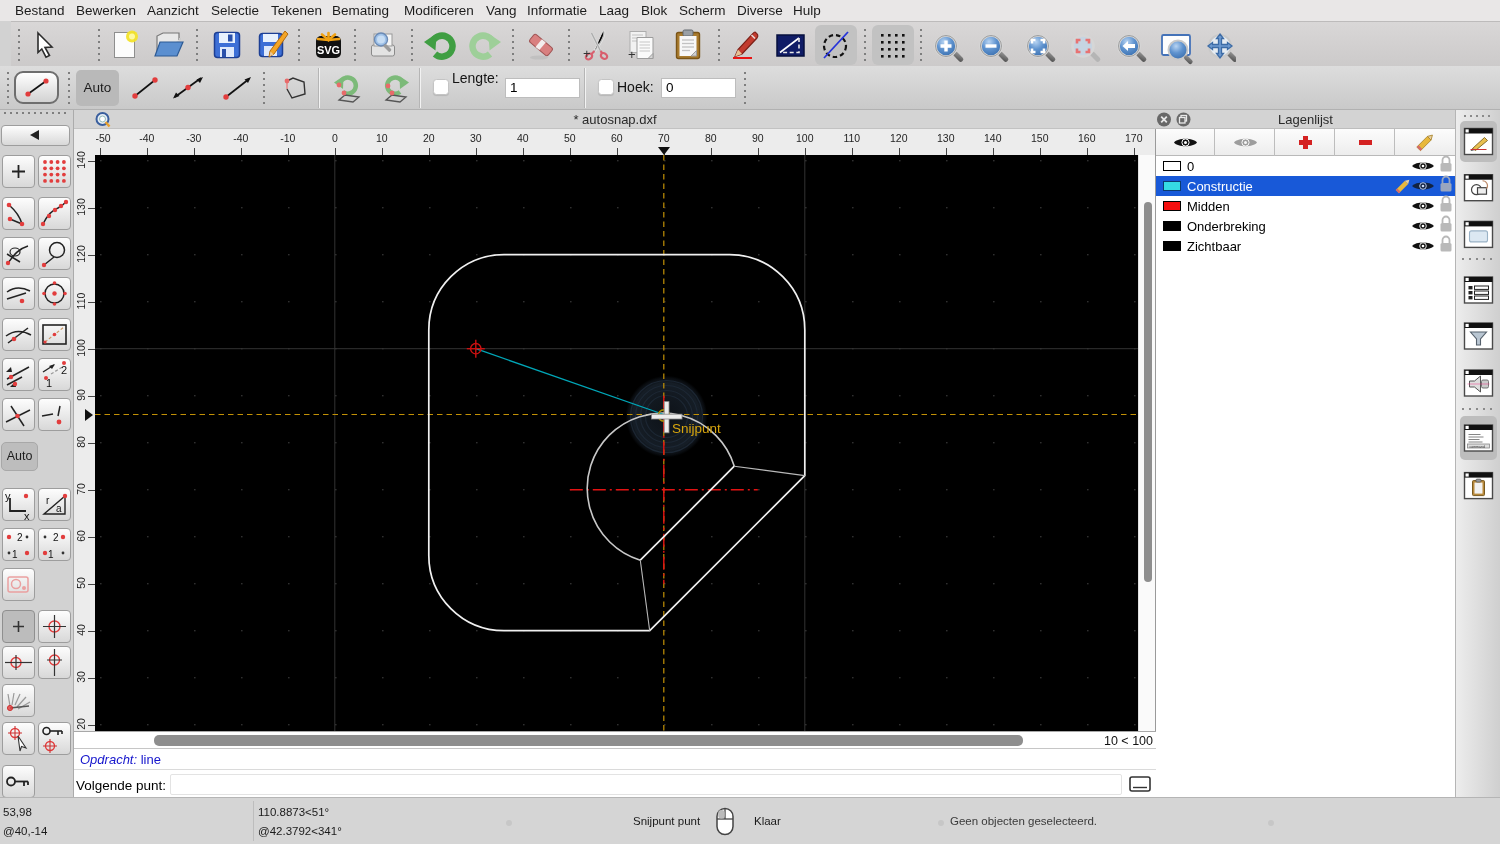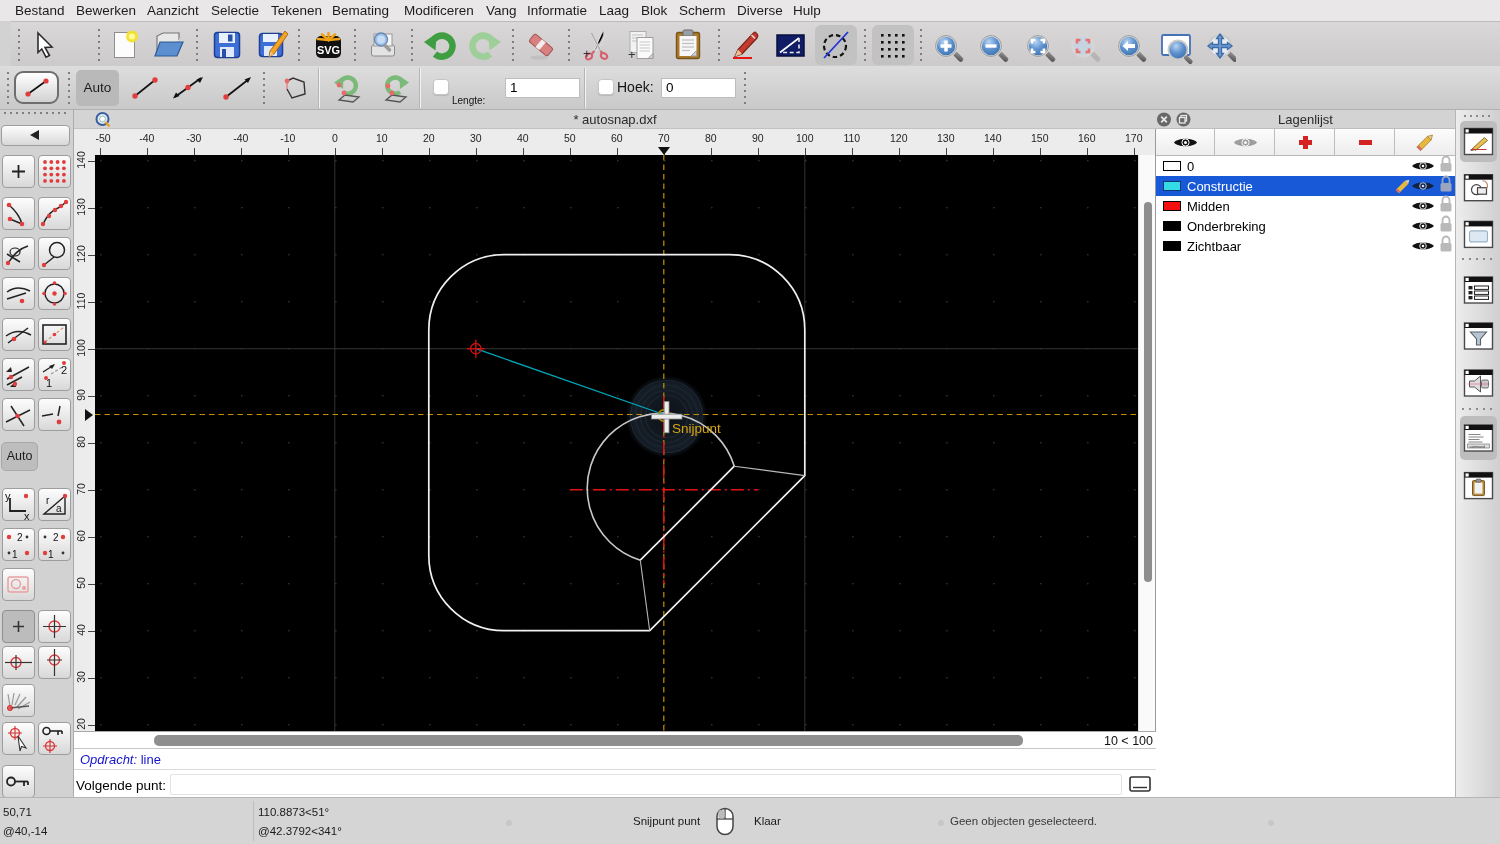--- a/index.html
+++ b/index.html
@@ -359,21 +359,21 @@
   </svg>
   <svg class="abs" style="left:378px;top:6px" width="34" height="32" viewBox="0 0 34 32">
     <path d="M25 12 A 8 8 0 1 0 22 20" fill="none" stroke="#7cba79" stroke-width="4.5"></path>
     <path d="M21.5 4 L22 17 L31 10.5 Z" fill="#7cba79"></path>
     <path d="M8 28 L14 23 L28 25 L22 30 Z" fill="none" stroke="#555" stroke-width="1.3"></path>
     <circle cx="10" cy="14" r="2.4" fill="#e86a6a"></circle>
         <circle cx="14" cy="21" r="2.4" fill="#e86a6a"></circle>
   </svg>
 
   <div class="abs" style="left:433px;top:13px;width:16px;height:16px;background:#fff;border:1px solid #c4c4c4;border-radius:3.5px;box-shadow:0 1px 1px rgba(0,0,0,0.12)"></div>
-  <span class="abs" style="left:452px;top:29px;font-size:10px;color:#141414">Lengte:</span>
+  <span class="abs" style="left:452px;top:4px;font-size:14px;color:#141414">Lengte:</span>
   <div class="abs" style="left:505px;top:12px;width:75px;height:20px;background:#fff;border:1px solid #bdbdbd"></div>
   <span class="abs" style="left:510px;top:14px;font-size:13.5px;color:#000">1</span>
 
   <div class="abs" style="left:598px;top:13px;width:16px;height:16px;background:#fff;border:1px solid #c4c4c4;border-radius:3.5px;box-shadow:0 1px 1px rgba(0,0,0,0.12)"></div>
   <span class="abs" style="left:617px;top:13px;font-size:14px;color:#141414">Hoek:</span>
   <div class="abs" style="left:661px;top:12px;width:75px;height:20px;background:#fff;border:1px solid #bdbdbd"></div>
   <span class="abs" style="left:666px;top:14px;font-size:13.5px;color:#000">0</span>
   </div>
 </div>
 
@@ -945,21 +945,21 @@
     <g transform="translate(22.5,375.6)">
         <use href="#winf"></use>
       <rect x="-6" y="-5" width="12" height="15" rx="1" fill="#b98a3c" stroke="#7a5a1e" stroke-width="1"></rect>
       <rect x="-4" y="-3" width="8" height="11" fill="#f2f2f2"></rect>
       <rect x="-2.5" y="-6.5" width="5" height="3" rx="1" fill="#999" stroke="#555" stroke-width="0.7"></rect>
     </g>
   </svg>
 </div>
 
 <div id="status" class="abs">
-  <span class="s" style="left:3px;top:8px">50,71</span>
+  <span class="s" style="left:3px;top:8px">53,98</span>
   <span class="s" style="left:3px;top:27px">@40,-14</span>
   <span class="s" style="left:258px;top:8px">110.8873&lt;51°</span>
   <span class="s" style="left:258px;top:27px">@42.3792&lt;341°</span>
   <span class="s" style="left:633px;top:17px">Snijpunt punt</span>
   <span class="s" style="left:754px;top:17px">Klaar</span>
 <svg style="position:absolute;left:714px;top:9px" width="22" height="30" viewBox="0 0 22 30">
   <rect x="3" y="1.5" width="16" height="26" rx="8" fill="#fff" stroke="#444" stroke-width="1.5"></rect>
   <line x1="11" y1="1.5" x2="11" y2="12" stroke="#444" stroke-width="1.3"></line>
   <line x1="3" y1="12" x2="19" y2="12" stroke="#444" stroke-width="1.3"></line>
   <rect x="4.2" y="3" width="6.5" height="8.5" rx="3" fill="#bbb"></rect>

